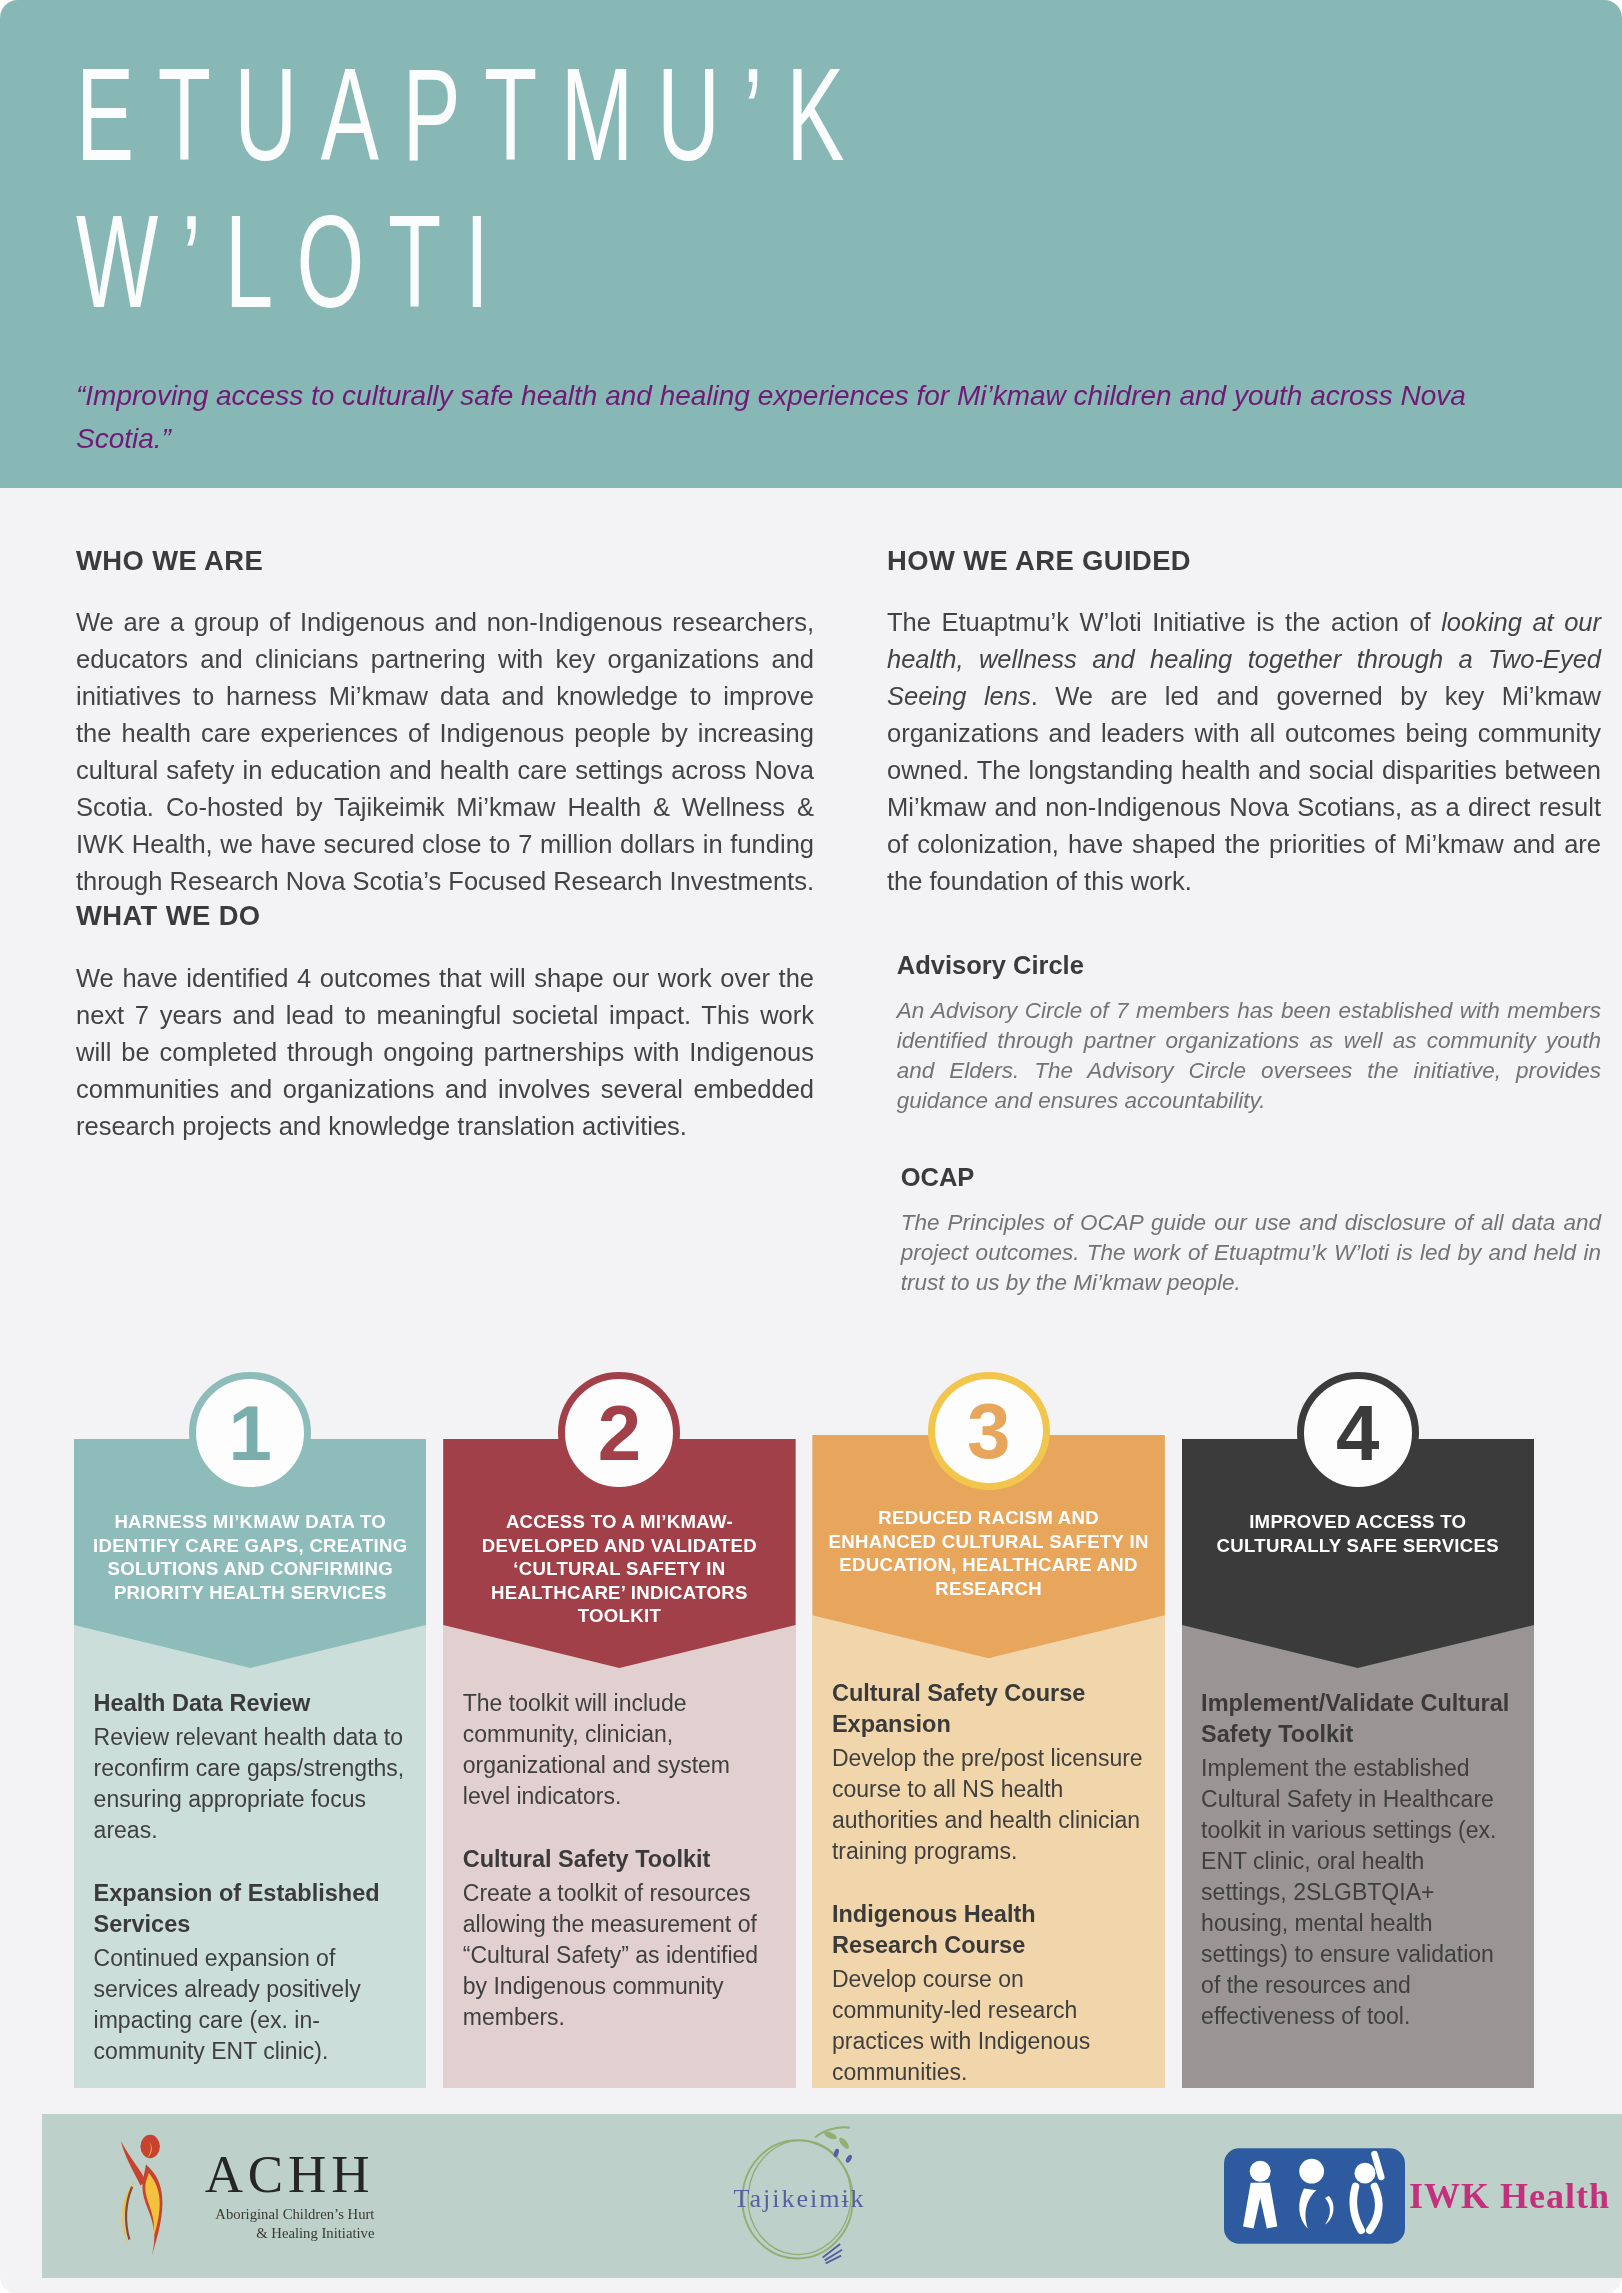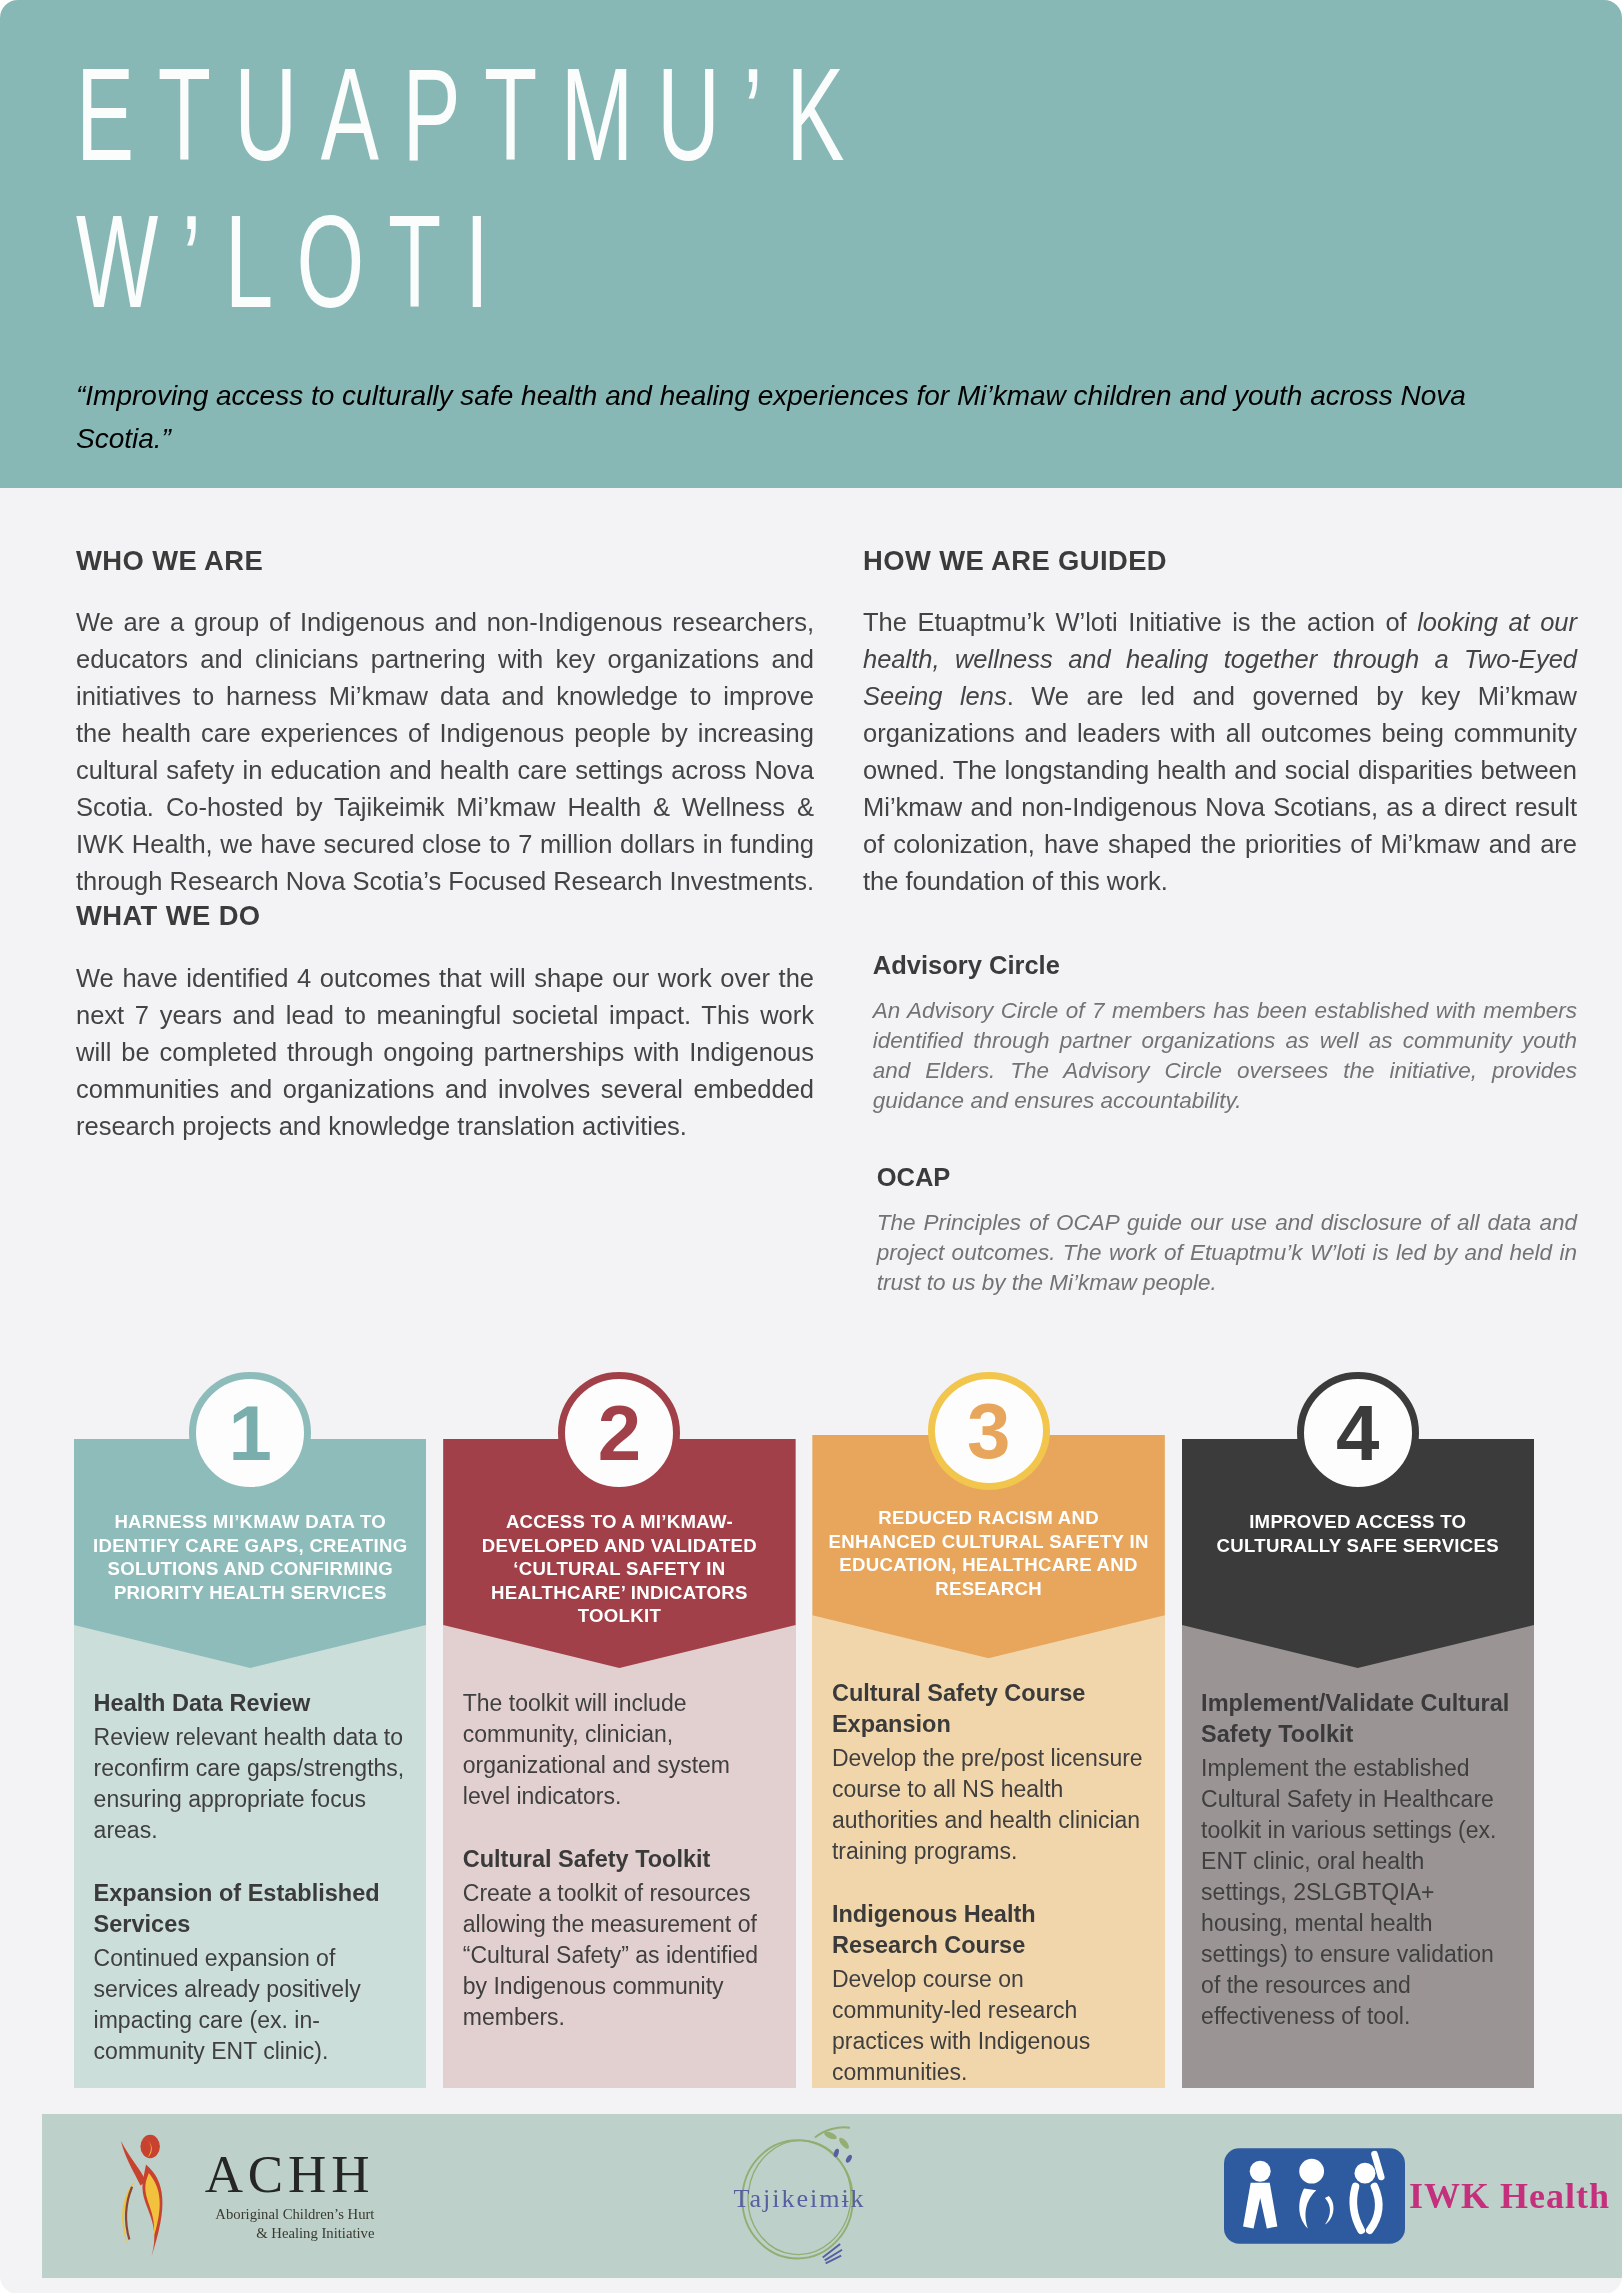--- a/index.html
+++ b/index.html
@@ -9,23 +9,23 @@
     font-family:"Liberation Sans",sans-serif;color:var(--text_dark,#3b3b3b);
     overflow:hidden;
     border-radius:18px;
   }
   
   .header{height:488px;background:var(--header_bg,#87b8b5);padding:41px 0 0 76px;box-sizing:border-box;overflow:hidden;}
   .title{
     color:#fbfcfc;font-size:132px;line-height:147px;font-weight:400;
     letter-spacing:0.27em;transform:scaleX(0.66);transform-origin:left top;white-space:nowrap;
   }
-  .quote{margin-top:39px;width:1451px;color:#000000;font-style:italic;font-size:28px;line-height:43px;}
-  
-  .main{display:flex;gap:49px;padding:57px 0 0 76px;height:884px;box-sizing:border-box;}
+  .quote{margin-top:39px;width:1451px;color:#701a75;font-style:italic;font-size:28px;line-height:43px;}
+  
+  .main{display:flex;gap:73px;padding:57px 0 0 76px;height:884px;box-sizing:border-box;}
   .col-left{width:738px;}
   .col-right{width:714px;}
   h2.sec{font-size:27.4px;font-weight:bold;color:#3b3b3b;letter-spacing:0.4px;margin:0 0 27.4px 0;}
   .para{font-size:25.5px;line-height:37px;color:#434343;text-align:justify;margin:0;}
   .para em{font-style:italic;}
   .gap-top{margin-top:55px;}
   .sub{padding-left:9.8px;margin-top:51px;}
   .sub2{padding-left:13.7px;margin-top:47px;}
   h3.subhead{font-size:25.5px;font-weight:bold;color:#3b3b3b;margin:0 0 15.7px 0;}
   .small-para{font-size:22.5px;line-height:30px;color:#737373;text-align:justify;margin:0;font-style:italic;}

